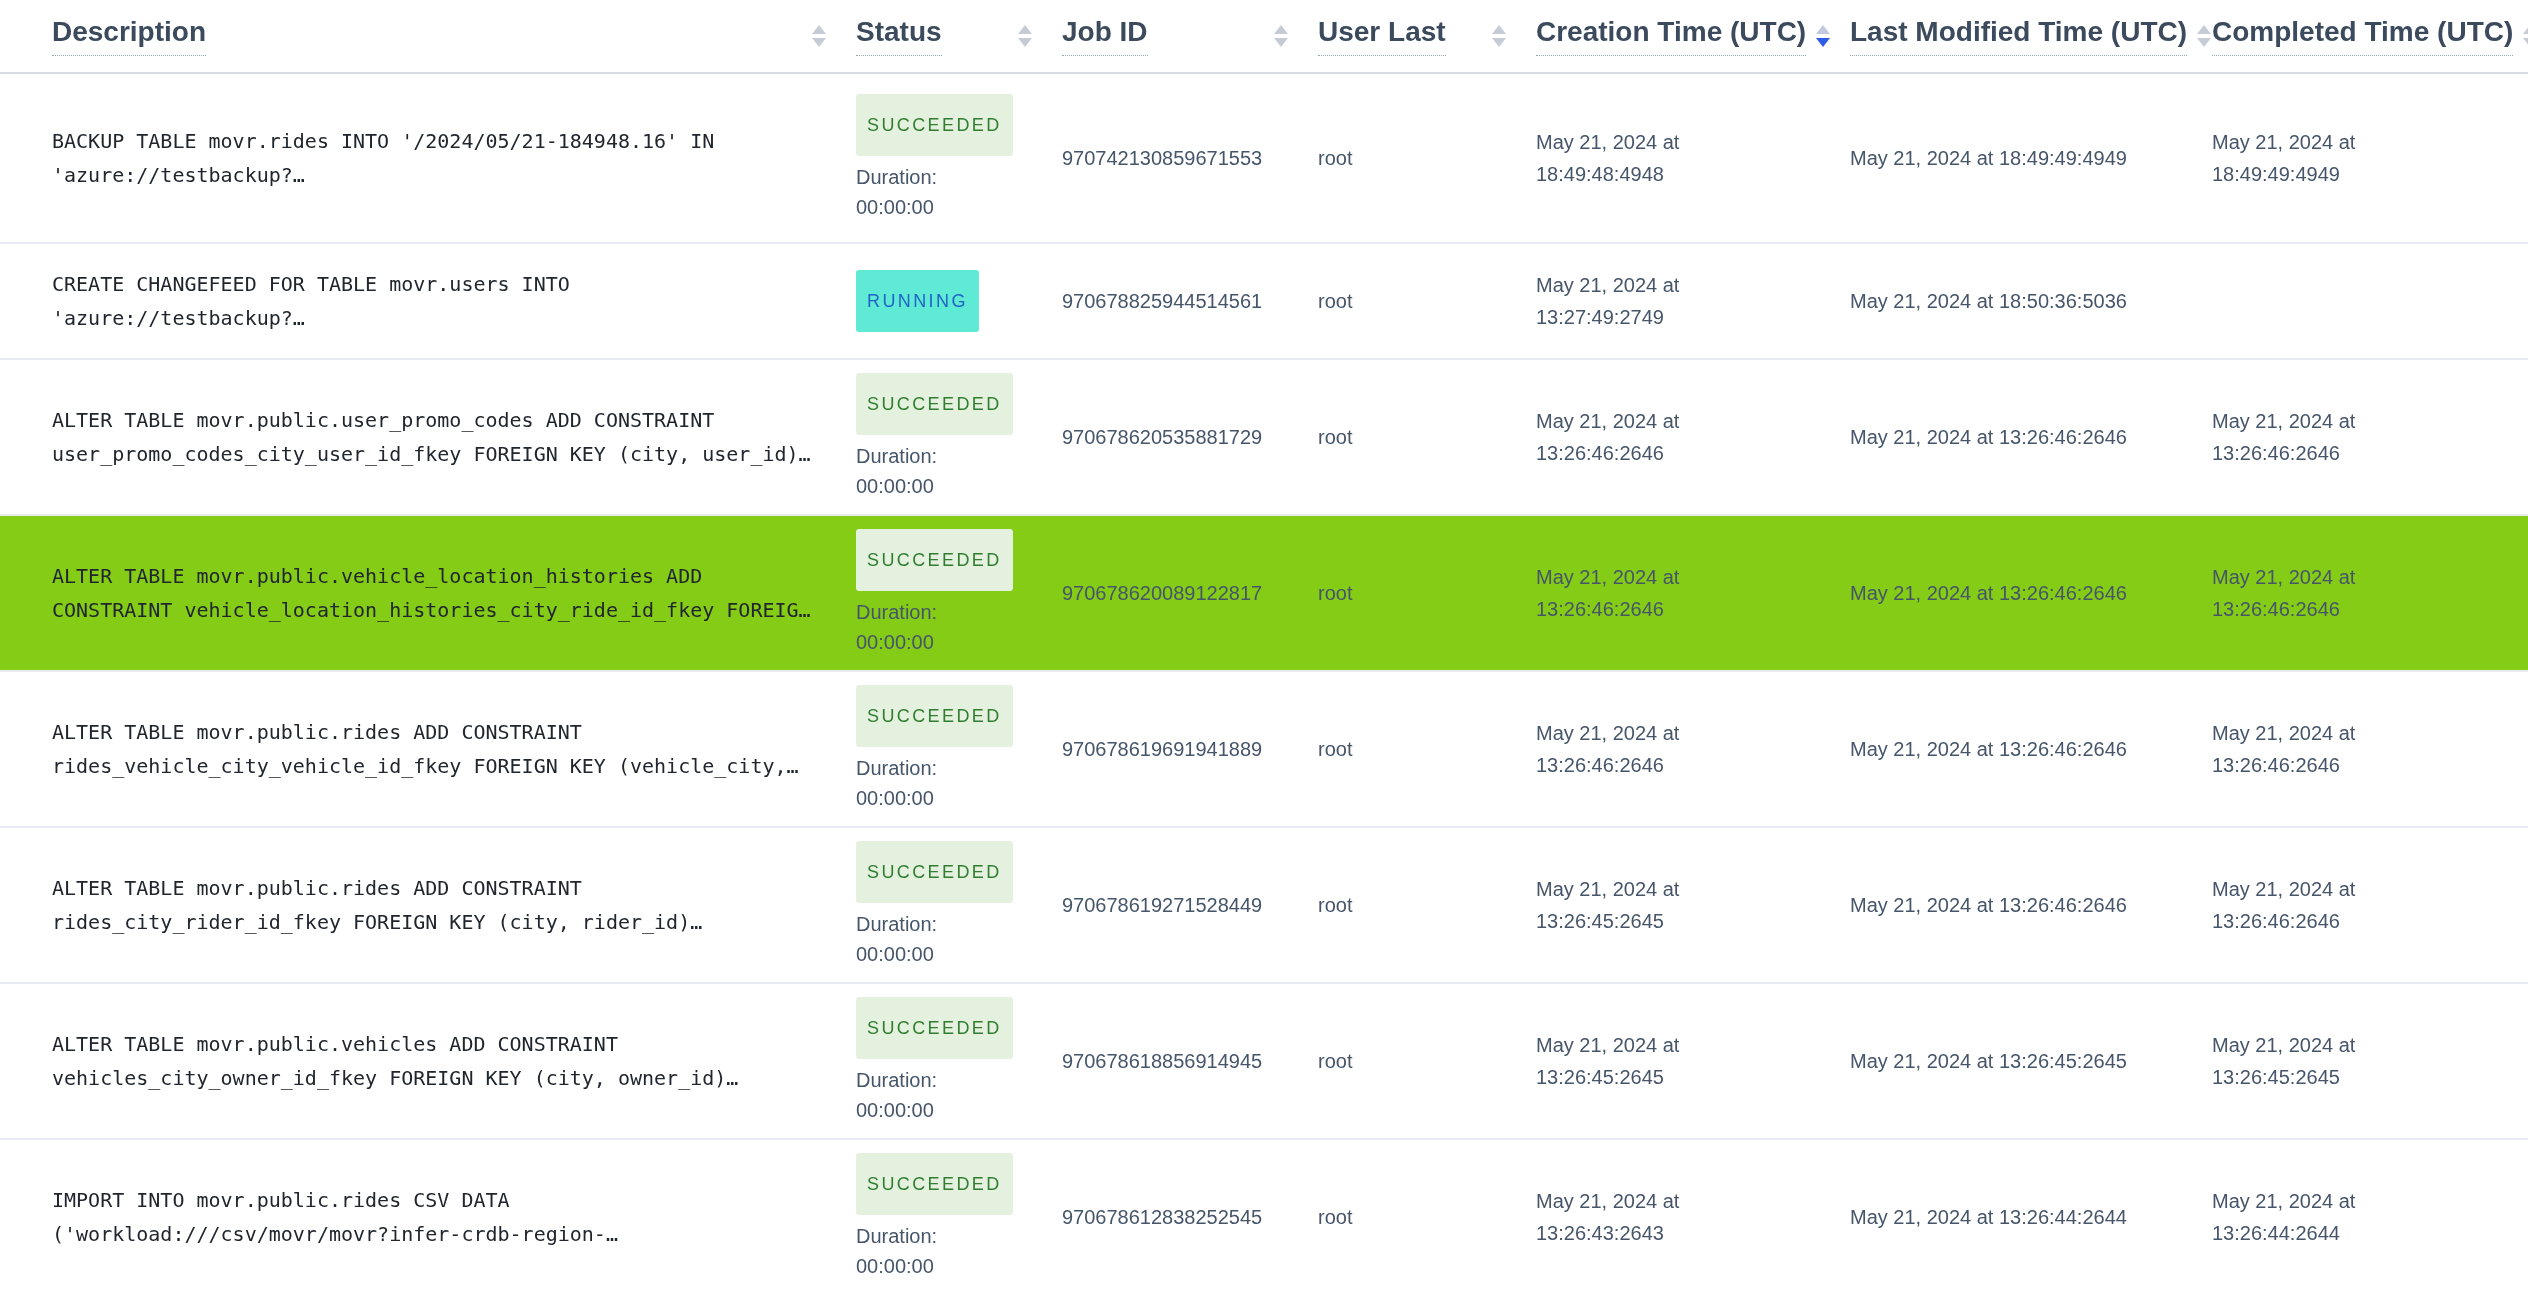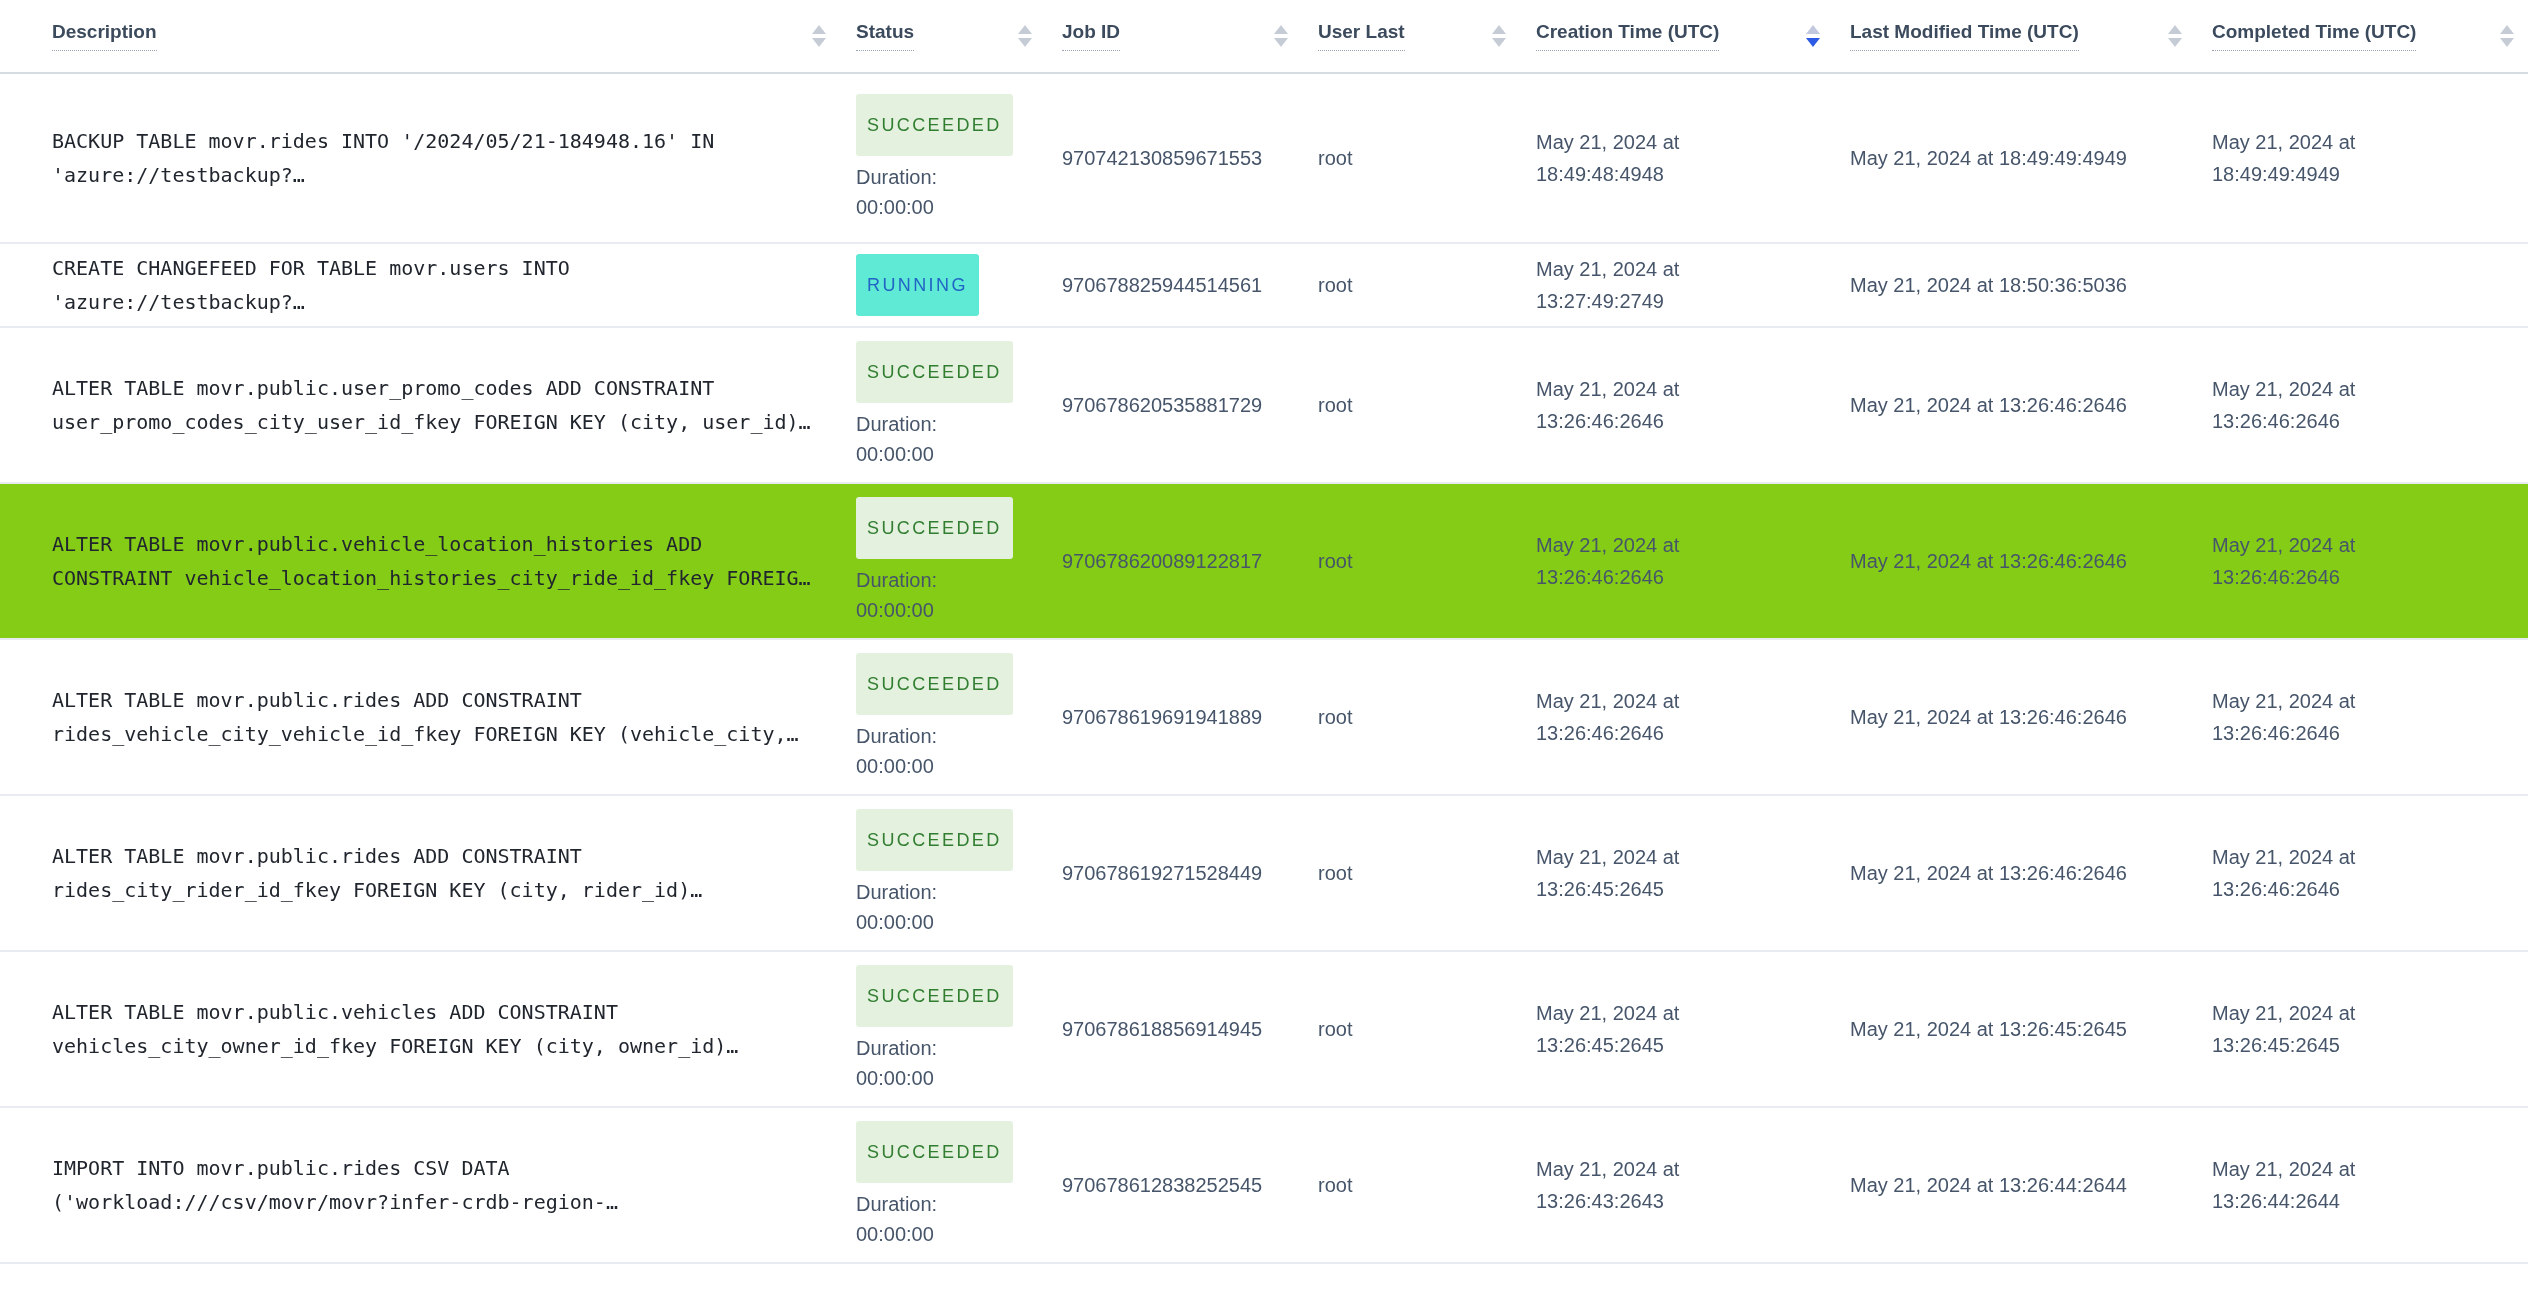--- a/index.html
+++ b/index.html
@@ -19,21 +19,21 @@
   col.c-jobid{width:256px;}
   col.c-user{width:218px;}
   col.c-created{width:314px;}
   col.c-modified{width:362px;}
   col.c-completed{width:332px;}
 
   thead th{
     height:72px;
     text-align:left;
     vertical-align:middle;
-    font-size:19px;
+    font-size:28px;
     font-weight:700;
     color:#3b4a5c;
     padding:0 14px 0 16px;
     border-bottom:2px solid #d7dce3;
     white-space:nowrap;
     cursor:pointer;
   }
   thead th .th-inner{
     display:flex;
     align-items:center;
@@ -71,21 +71,21 @@
   tbody tr{border-bottom:2px solid #e8ecf2;}
   tbody tr.highlight{background:#84cc16;}
   tbody td{
     vertical-align:middle;
     padding:0 14px 0 16px;
     font-size:20px;
     line-height:32px;
   }
   tbody td.first{padding-left:52px;}
   tr.h-170{height:170px;}
-  tr.h-116{height:84px;}
+  tr.h-116{height:116px;}
   tr.h-156{height:156px;}
 
   .desc{
     font-family:"DejaVu Sans Mono",monospace;
     font-size:20px;
     line-height:34px;
     color:#21262e;
     white-space:pre-wrap;
     max-width:772px;
   }

